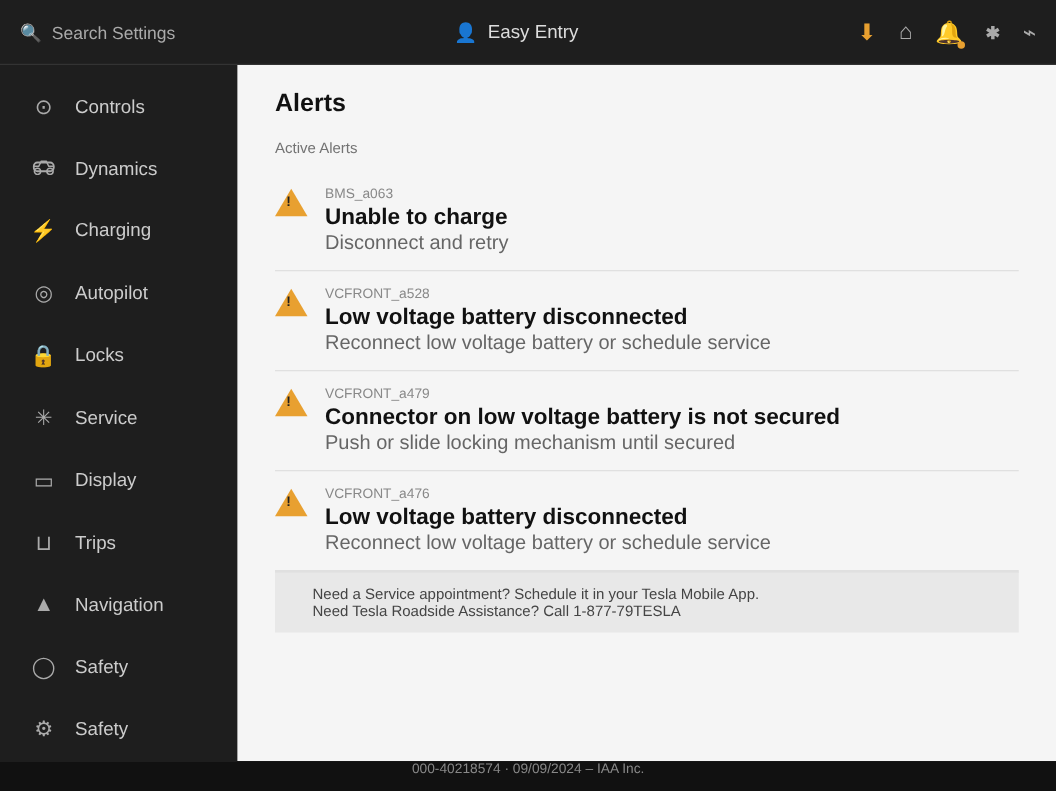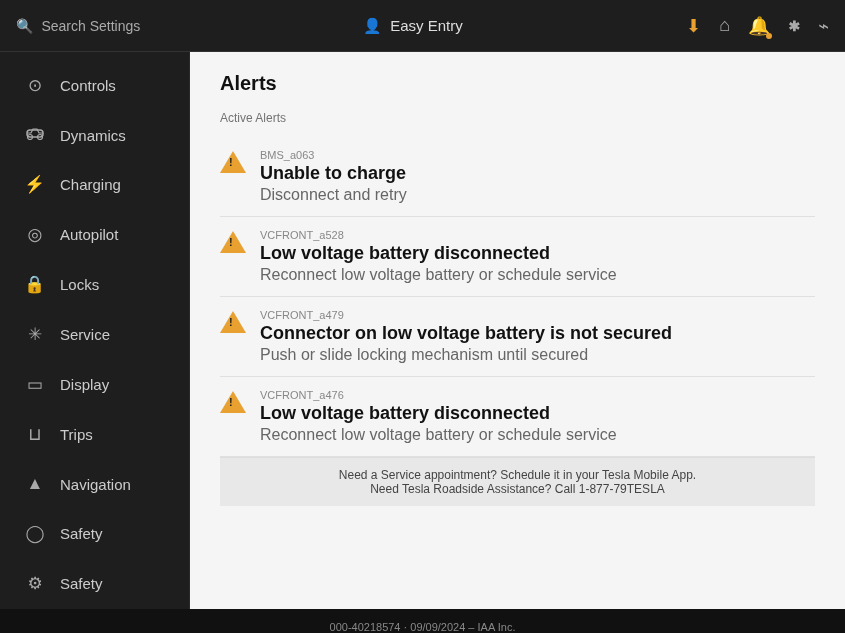--- a/index.html
+++ b/index.html
@@ -180,29 +180,28 @@
       font-size: 16px;
       color: #666;
     }
 
     .bottom-banner {
       background: #e8e8e8;
       padding: 10px 30px;
       font-size: 12px;
       color: #444;
       border-top: 1px solid #ddd;
-      text-align: center;
     }
 
     
     .bottom-strip {
       background: #111;
       height: 24px;
       display: flex;
-      align-items: flex-end;
+      align-items: flex-start;
       justify-content: center;
       font-size: 11px;
       color: #888;
       flex-shrink: 0;
     }
   </style>
 </head>
 <body>
 
 <div class="top-bar">

